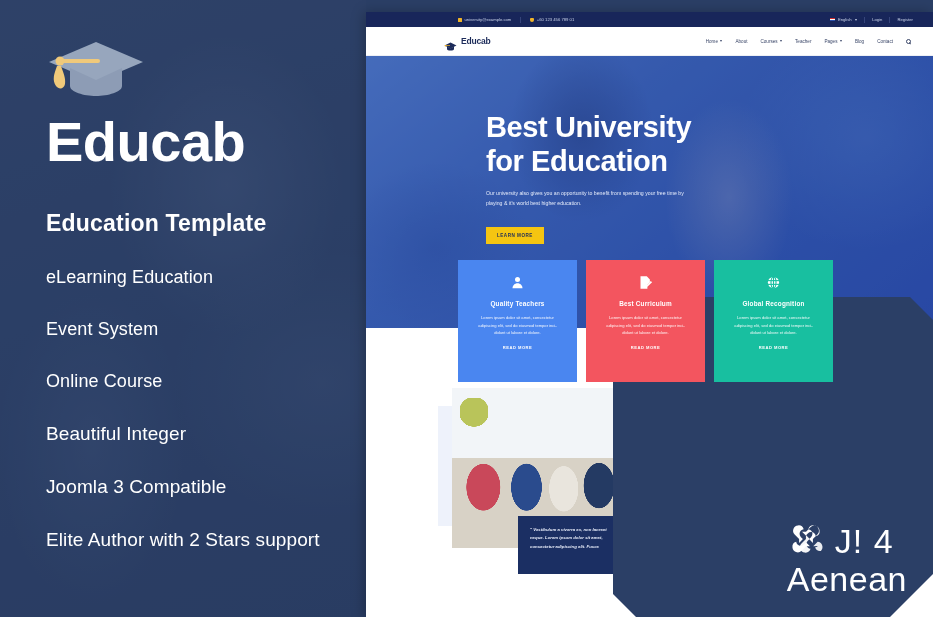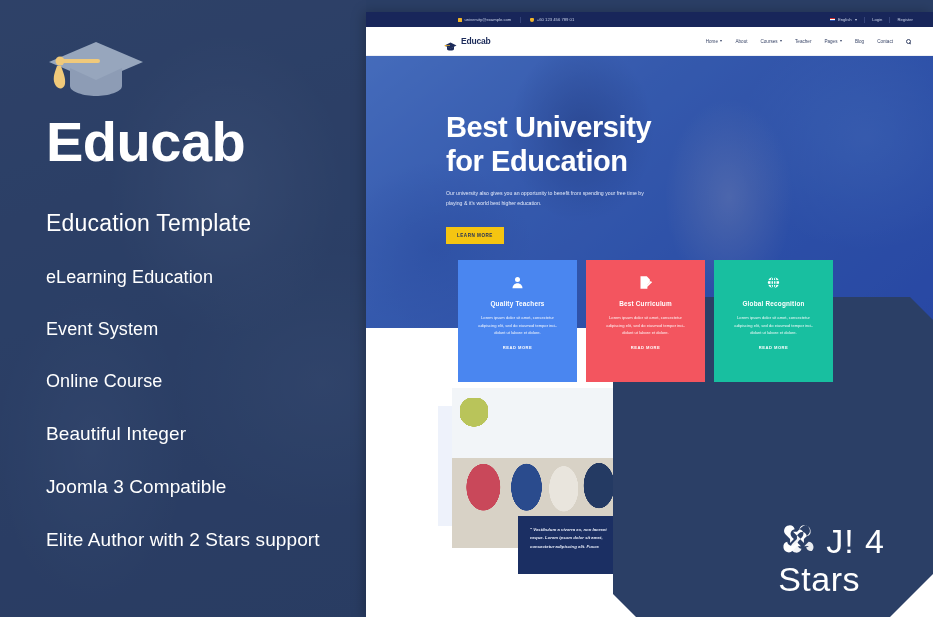--- a/index.html
+++ b/index.html
@@ -27,21 +27,21 @@
   }
   .left-tint { position: absolute; inset: 0; background: rgba(43,63,102,.62); }
   .left-content { position: relative; padding: 38px 40px 0 46px; }
 
   .cap-icon { width: 100px; height: 62px; position: relative; margin-bottom: 14px; }
   .brand-title {
     font-size: 56px; font-weight: bold; color: #fff;
     letter-spacing: -0.5px; line-height: 1; margin: 10px 0 40px 0;
   }
   .tpl-heading {
-    font-size: 23px; font-weight: normal; color: #fff;
+    font-size: 23px; font-weight: bold; color: #fff;
     letter-spacing: .2px; margin-bottom: 30px;
   }
   .feature-list { list-style: none; }
   .feature-list li {
     color: #fff; font-size: 18px; font-weight: 300;
     margin-bottom: 31px; letter-spacing: .1px; white-space: nowrap;
   }
   .feature-list li.small { font-size: 19px; }
 
   
@@ -90,21 +90,21 @@
   .hero-photo {
     position: absolute; inset: 0;
     background:
       radial-gradient(ellipse 120px 150px at 38% 28%, rgba(30,45,90,.55), transparent 60%),
       radial-gradient(ellipse 110px 170px at 64% 52%, rgba(225,205,185,.30), transparent 58%),
       radial-gradient(ellipse 150px 130px at 12% 70%, rgba(40,70,140,.45), transparent 65%),
       radial-gradient(ellipse 180px 160px at 88% 30%, rgba(90,130,190,.40), transparent 70%),
       linear-gradient(140deg, #5b83c4 0%, #3f63ab 35%, #2f50a0 70%, #28449a 100%);
   }
   .hero-tint { position: absolute; inset: 0; background: rgba(41,78,175,.44); }
-  .hero-inner { position: relative; padding: 55px 0 0 80px; }
+  .hero-inner { position: relative; padding: 55px 0 0 120px; }
   .hero-h1 {
     font-size: 29px; font-weight: bold; color: #fff; line-height: 1.16;
     letter-spacing: -.4px; white-space: pre-line;
   }
   .hero-sub {
     margin-top: 11px; font-size: 5.2px; color: #e6ecfb; line-height: 1.9;
     max-width: 205px; white-space: pre-line;
   }
   .hero-btn {
     margin-top: 18px; display: inline-block; background: #f5c511; color: #1c2b5a;
@@ -165,21 +165,21 @@
   .fold-navy {
     position: absolute; right: -40px; bottom: -40px; width: 420px; height: 420px;
     background: #2b3f66; transform: rotate(45deg); transform-origin: center;
   }
   .fold-shadow {
     position: absolute; right: 78px; bottom: 78px; width: 420px; height: 420px;
     background: linear-gradient(135deg, rgba(0,0,0,.18), rgba(0,0,0,0) 38%);
     transform: rotate(45deg);
   }
   .badge-content {
-    position: absolute; right: 48px; bottom: 18px; text-align: left;
+    position: absolute; right: 26px; bottom: 18px; text-align: left;
     color: #fff; z-index: 3;
   }
   .badge-row { display: flex; align-items: center; gap: 10px; }
   .badge-j4 { font-size: 34px; font-weight: 300; letter-spacing: 1px; }
   .badge-ready { font-size: 34px; font-weight: 300; letter-spacing: .5px; margin-top: -2px; }
 </style>
 </head>
 <body>
 
 <div class="stage">
@@ -387,16 +387,16 @@
     <div class="badge-row">
       <span>
         <svg width="38" height="38" viewBox="0 0 64 64" fill="#fff">
           <path d="M20.4 31.9 12.9 24.4a9 9 0 0 1 5.5-15.3 8.9 8.9 0 0 1 9.7 6.3 7.9 7.9 0 0 0-4.6 2.2 8 8 0 0 0 0 11.3l3.3 3.3-6.4 6.4zM43.6 31.9l7.5-7.5a9 9 0 0 0-5.5-15.3 8.9 8.9 0 0 0-9.7 6.3 7.9 7.9 0 0 1 4.6 2.2 8 8 0 0 1 0 11.3l-3.3 3.3 6.4 6.4zM32 19.6l7.5-7.5a9 9 0 0 1 15.3 5.5 8.9 8.9 0 0 1-6.3 9.7 7.9 7.9 0 0 0-2.2-4.6 8 8 0 0 0-11.3 0l-3.3 3.3-6.4-6.4zM32 44.4l-7.5 7.5a9 9 0 0 1-15.3-5.5 8.9 8.9 0 0 1 6.3-9.7 7.9 7.9 0 0 0 2.2 4.6 8 8 0 0 0 11.3 0l3.3-3.3 6.4 6.4z"></path>
           <path d="M31.9 32.1 24.4 39.6a9 9 0 0 0 5.5 15.3 8.9 8.9 0 0 0 9.7-6.3 7.9 7.9 0 0 1-4.6-2.2 8 8 0 0 1 0-11.3l3.3-3.3-6.4-6.4z" opacity=".95"></path>
           <path d="M44.1 44.3l7.5-7.5a9 9 0 0 1 5.5 15.3 8.9 8.9 0 0 1-9.7-6.3 7.9 7.9 0 0 0 4.6-2.2" opacity=".9"></path>
         </svg>
       </span>
       <span class="badge-j4">J! 4</span>
     </div>
-    <div class="badge-ready">Stars</div>
+    <div class="badge-ready">Aenean</div>
   </div>
 
 </div>
 
 </body></html>

